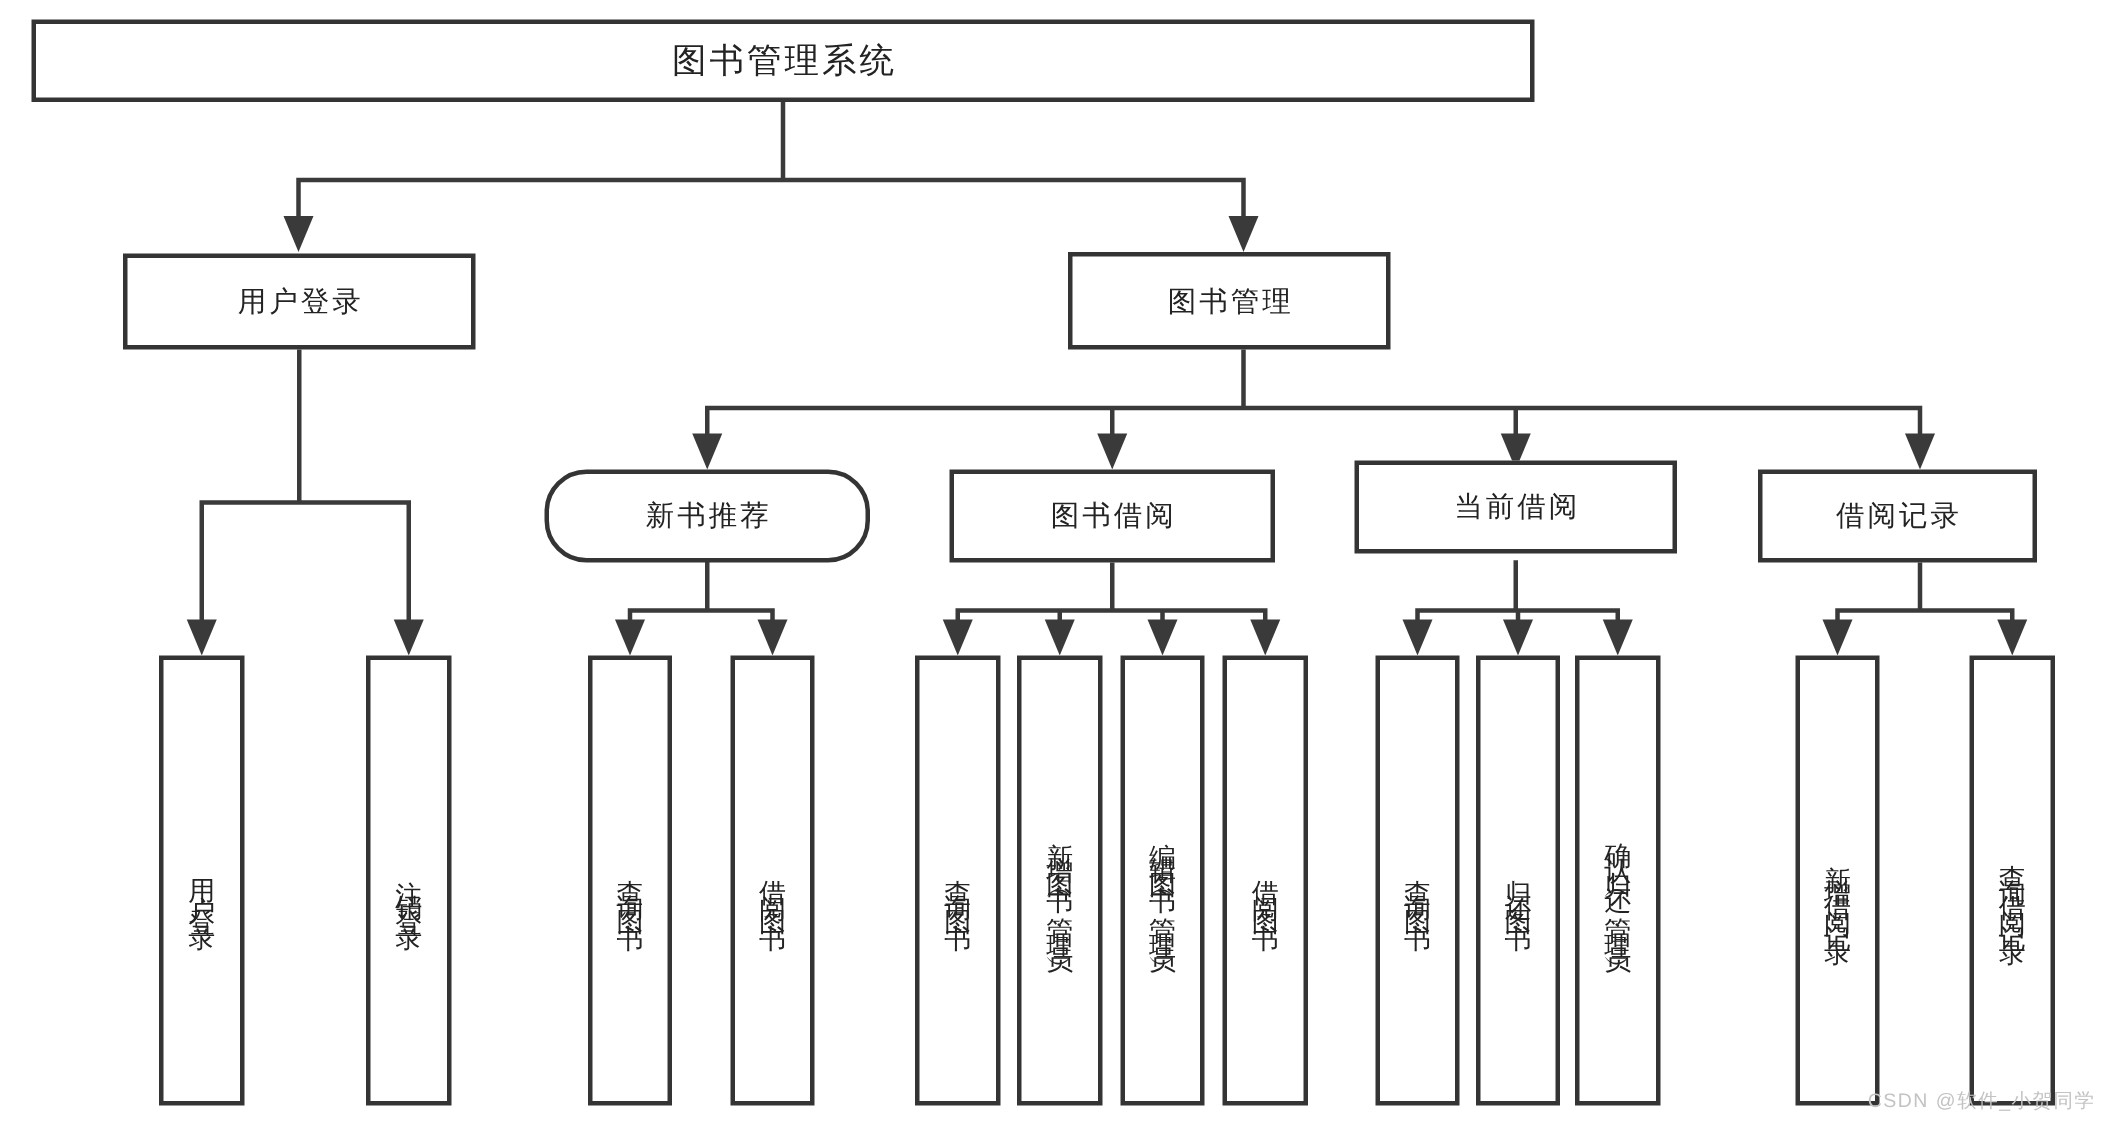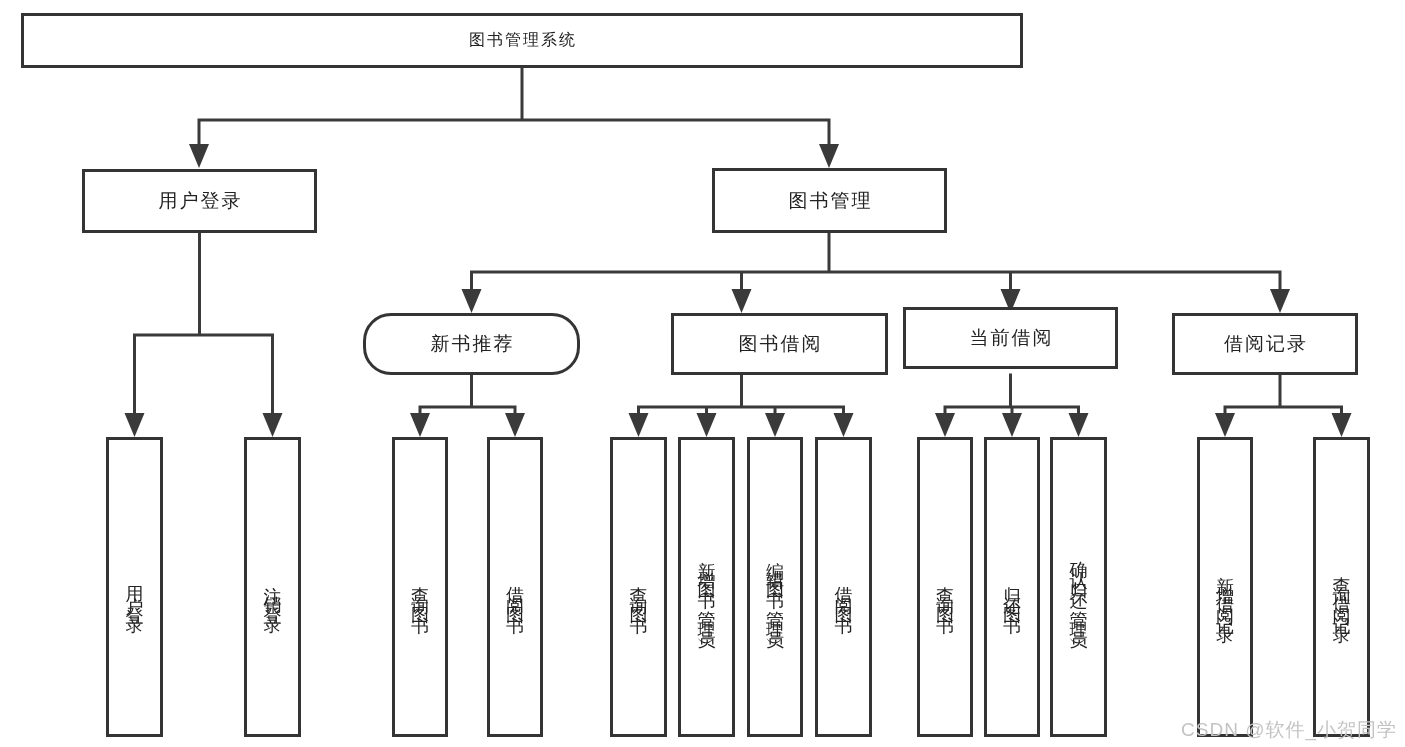--- a/index.html
+++ b/index.html
@@ -32,48 +32,48 @@
     color: #232323;
     z-index: 2;
   }
   .node .hlabel {
     font-size: 19px;
     letter-spacing: 2px;
     padding-left: 2px;
     white-space: nowrap;
   }
   .node.root .hlabel {
-    font-size: 16px;
+    font-size: 23px;
     text-align: right;
   }
   .leaf .vlabel {
     writing-mode: vertical-rl;
     text-orientation: mixed;
     font-size: 18px;
     letter-spacing: 10px;
     line-height: 1;
     padding-top: 10px;
     white-space: nowrap;
   }
   #watermark {
     position: absolute;
     right: 8px;
     bottom: 4px;
-    font-size: 19px;
+    font-size: 13px;
     letter-spacing: 1px;
     color: #c3c3c3;
     z-index: 3;
     white-space: nowrap;
   }
   
   .n-root           { left: 21px;   top: 13px;  width: 1002px; height: 55px; }
   .n-user-login     { left: 82px;   top: 169px; width: 235px;  height: 64px; }
-  .n-book-mgmt      { left: 712px;  top: 168px; width: 235px;  height: 65px; }
+  .n-book-mgmt      { left: 712px;  top: 168px; width: 215px;  height: 65px; }
   .n-new-books      { left: 363px;  top: 313px; width: 217px;  height: 62px; border-radius: 28px; }
-  .n-book-borrow    { left: 633px;  top: 313px; width: 217px;  height: 62px; margin-left: 38px; }
+  .n-book-borrow    { left: 633px;  top: 313px; width: 217px;  height: 62px; }
   .n-current-borrow { left: 903px;  top: 307px; width: 215px;  height: 62px; }
   .n-borrow-records { left: 1172px; top: 313px; width: 186px;  height: 62px; }
   .leaf { top: 437px; height: 300px; }
   .lf-1  { left: 106px;  width: 57px; }
   .lf-2  { left: 244px;  width: 57px; }
   .lf-3  { left: 392px;  width: 56px; }
   .lf-4  { left: 487px;  width: 56px; }
   .lf-5  { left: 610px;  width: 57px; }
   .lf-6  { left: 678px;  width: 57px; }
   .lf-7  { left: 747px;  width: 56px; }

